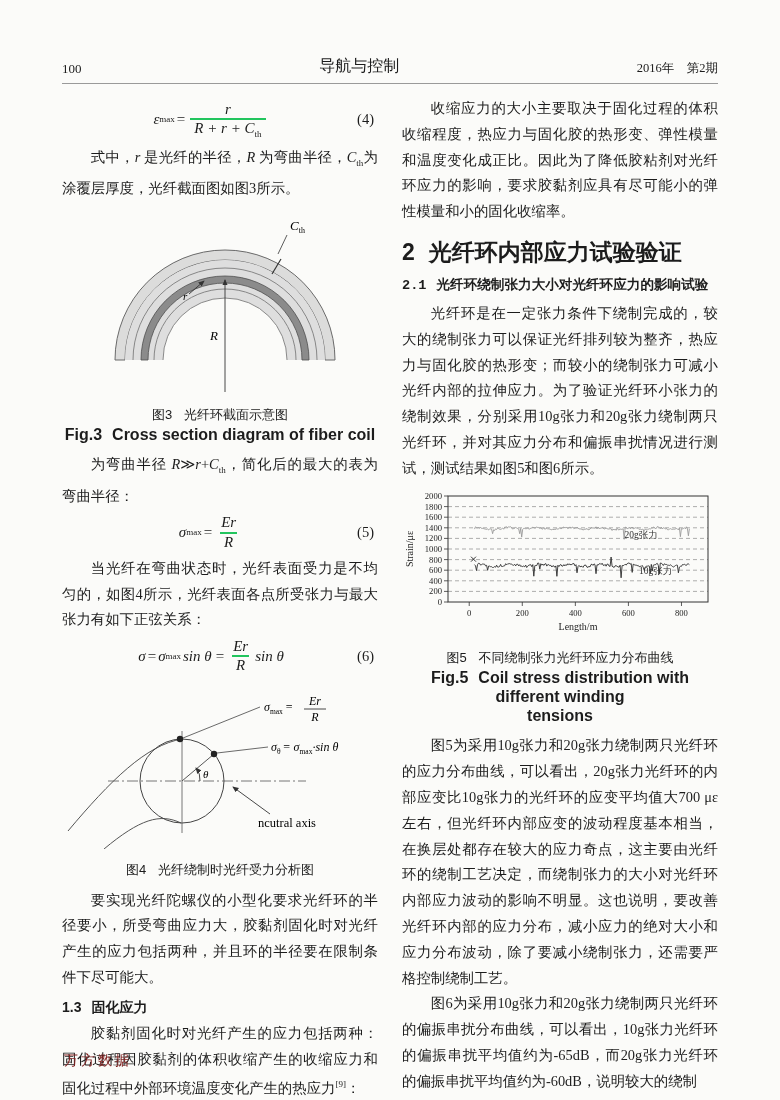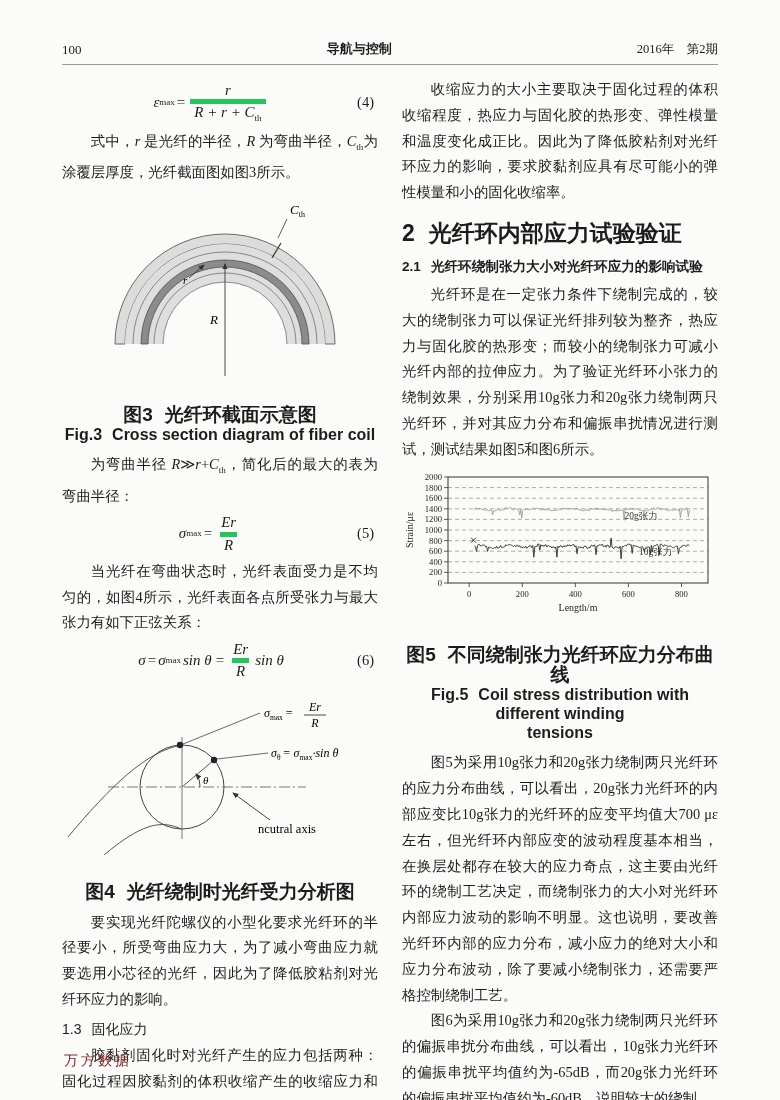--- a/index.html
+++ b/index.html
@@ -4,53 +4,53 @@
 <style>
   html,body{margin:0;padding:0;}
   body{
     width:780px;height:1100px;position:relative;overflow:hidden;
     background:#fbfbf9;color:#1c1c1c;
     font-family:"Liberation Serif","DejaVu Serif",serif;
   }
   .page{position:absolute;left:62px;top:40px;width:656px;}
   
   .hdr{display:flex;justify-content:space-between;align-items:flex-end;
-       padding-bottom:6px;border-bottom:1px solid #9a9a9a;font-size:13px;}
-  .hdr .jc{font-weight:bold;font-size:13px;}
+       padding-bottom:6px;border-bottom:1px solid #9a9a9a;font-size:13px;margin-top:16px;}
+  .hdr .jc{font-weight:normal;font-size:16px;}
   .hdr .iss{font-size:12.5px;text-align:center;}
   
   .cols{display:flex;gap:24px;margin-top:12px;}
   .col{width:316px;font-size:14.4px;line-height:25.8px;text-align:justify;}
   p.para{margin:0;text-indent:2em;}
   .var{font-style:italic;font-family:"Liberation Serif",serif;}
   sub.vs{font-size:9px;font-style:normal;}
   sup.ref{font-size:9px;}
   
   .formula{position:relative;display:flex;align-items:center;justify-content:center;
            margin:5px 18px 5px 0;font-size:15px;min-height:34px;}
   .formula .ftag{position:absolute;right:-14px;font-style:normal;font-size:14.5px;}
   .frac{display:inline-flex;flex-direction:column;align-items:center;margin:0 3px;line-height:1.15;}
   .frac .fn{padding:0 4px;}
-  .frac .fd{border-top:5px solid #22c55e;padding:0 4px;}
+  .frac .fd{border-top:2px solid #22c55e;padding:0 4px;}
   .mtok{margin:0 2px;}
   
   .fig{margin:6px 0 8px 0;text-align:center;}
-  .figcap-cn{font-family:"Liberation Sans",sans-serif;font-weight:bold;font-size:19px;
-             line-height:20px;margin-top:18px;}
+  .figcap-cn{font-family:"Liberation Sans",sans-serif;font-weight:normal;font-size:13px;
+             line-height:20px;margin-top:2px;}
   .figcap-cn .fno{margin-right:12px;}
   .figcap-en{font-family:Liberation Sans, sans-serif;font-weight:bold;font-size:16px;line-height:19px;}
   .figcap-en .fno{margin-right:10px;}
   
   .h-sec{font-family:"Liberation Sans",sans-serif;font-weight:bold;font-size:23px;
          margin:14px 0 10px 0;line-height:26px;}
   .h-sec .hno{margin-right:14px;}
-  .h-sub{font-family:Liberation Sans, sans-serif;font-weight:bold;font-size:13.6px;
+  .h-sub{font-family:Liberation Mono, monospace;font-weight:bold;font-size:13.6px;
          margin:2px 0 4px 0;line-height:22px;}
   .h-sub .hno{margin-right:10px;}
-  .h-13{font-family:"Liberation Sans",sans-serif;font-weight:normal;font-size:14px;
+  .h-13{font-family:"Liberation Sans",sans-serif;font-weight:bold;font-size:14px;
         margin:4px 0 2px 0;line-height:24px;}
   .h-13 .hno{margin-right:10px;}
   .ftr{position:absolute;left:64px;top:1052px;font-size:14px;color:#7f1d1d;letter-spacing:3px;}
   svg text{font-family:"Liberation Serif","DejaVu Serif",serif;}
 </style>
 </head>
 <body>
 
 <div class="page">
 
@@ -169,21 +169,21 @@
           <text x="253" y="40" font-size="12" font-style="italic" text-anchor="middle">R</text>
 
           <text x="209" y="70" font-size="12" font-style="italic"><tspan>σ</tspan><tspan font-size="7.5" dy="2.5" font-style="normal">θ</tspan><tspan dy="-2.5" dx="2">= σ</tspan><tspan font-size="7.5" dy="2.5" font-style="normal">max</tspan><tspan dy="-2.5">·sin θ</tspan></text>
 
           <line x1="208" y1="133" x2="171" y2="106" stroke="#333" stroke-width="0.9" marker-end="url(#arr2)"></line>
           <text x="196" y="146" font-size="12.5">ncutral axis</text>
         </svg>
         <div class="figcap-cn"><span class="fno">图4</span><span>光纤绕制时光纤受力分析图</span></div>
       </div>
 
-      <p class="para">要实现光纤陀螺仪的小型化要求光纤环的半径要小，所受弯曲应力大，为了减小弯曲应力就要选用小芯径的光纤，因此为了降低胶粘剂对光纤环应力的影响。</p>
+      <p class="para">要实现光纤陀螺仪的小型化要求光纤环的半径要小，所受弯曲应力大，胶黏剂固化时对光纤产生的应力包括两种，并且环的半径要在限制条件下尽可能大。</p>
 
       <div class="h-13"><span class="hno">1.3</span><span>固化应力</span></div>
 
       <p class="para"><span>胶黏剂固化时对光纤产生的应力包括两种：固化过程因胶黏剂的体积收缩产生的收缩应力和固化过程中外部环境温度变化产生的热应力</span><sup class="ref">[9]</sup><span>：</span></p>
 
     </div>
 
     <div class="col">
 
       <p class="para">收缩应力的大小主要取决于固化过程的体积收缩程度，热应力与固化胶的热形变、弹性模量和温度变化成正比。因此为了降低胶粘剂对光纤环应力的影响，要求胶黏剂应具有尽可能小的弹性模量和小的固化收缩率。</p>

